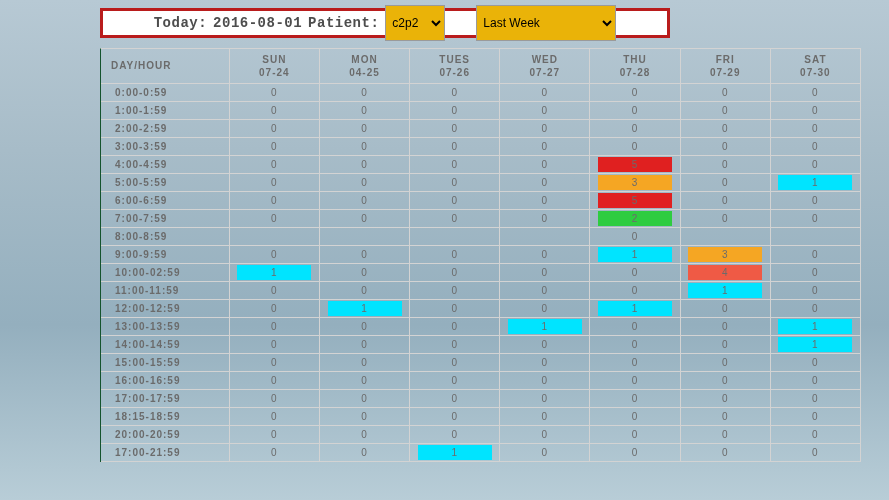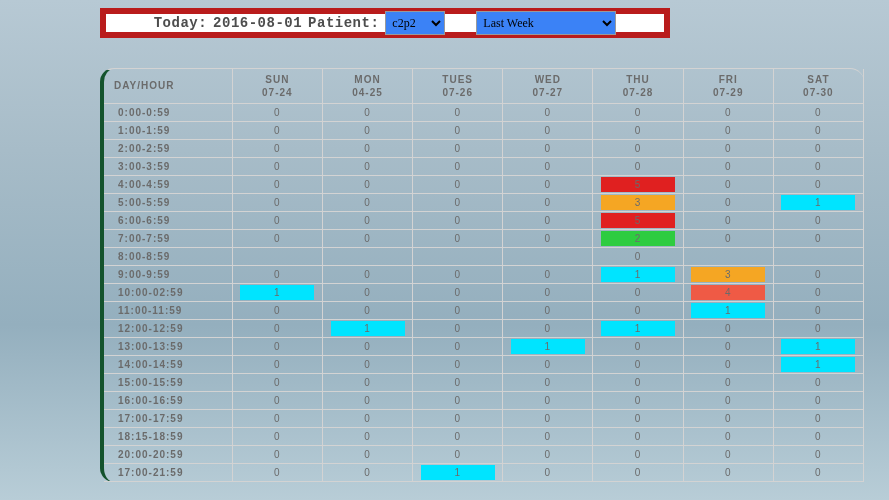--- a/index.html
+++ b/index.html
@@ -17,53 +17,52 @@
     height: 500px;
   }
   
   .control-bar {
     position: absolute;
     left: 100px;
     top: 8px;
     width: 570px;
     height: 30px;
     background: #ffffff;
-    border: 6px solid #b91c1c;
+    border: 3px solid #b91c1c;
     display: flex;
     align-items: center;
     justify-content: center;
     font-family: "Courier New", monospace;
     font-weight: bold;
     font-size: 14px;
     color: #4d4d4d;
     letter-spacing: 0.5px;
     box-sizing: border-box;
   }
   .control-bar .lbl { margin: 0 3px; }
   .control-bar select {
-    font-family: Liberation Serif, serif;
+    font-family: Liberation Sans, sans-serif;
     font-size: 12px;
-    height: 24px;
+    height: 36px;
     border: 1px solid #9a9a9a;
-    background: #3b82f6;
+    background: #eab308;
     margin: 0 3px;
     padding: 0 2px;
   }
   .control-bar select.patient-sel { width: 60px; }
   .control-bar select.range-sel { width: 140px; margin-left: 28px; }
 
   
   .grid-wrap {
     position: absolute;
     left: 100px;
-    top: 68px;
+    top: 48px;
     width: 760px;
     border-top: 1px solid #d3d3d3;
-    border-left: 4px solid #14532d;
-    border-radius: 14px;
+    border-left: 1px solid #14532d;
   }
   table {
     border-collapse: collapse;
     width: 760px;
     table-layout: fixed;
   }
   th, td {
     border-right: 1px solid #d3d3d3;
     border-bottom: 1px solid #d3d3d3;
     font-size: 10px;

